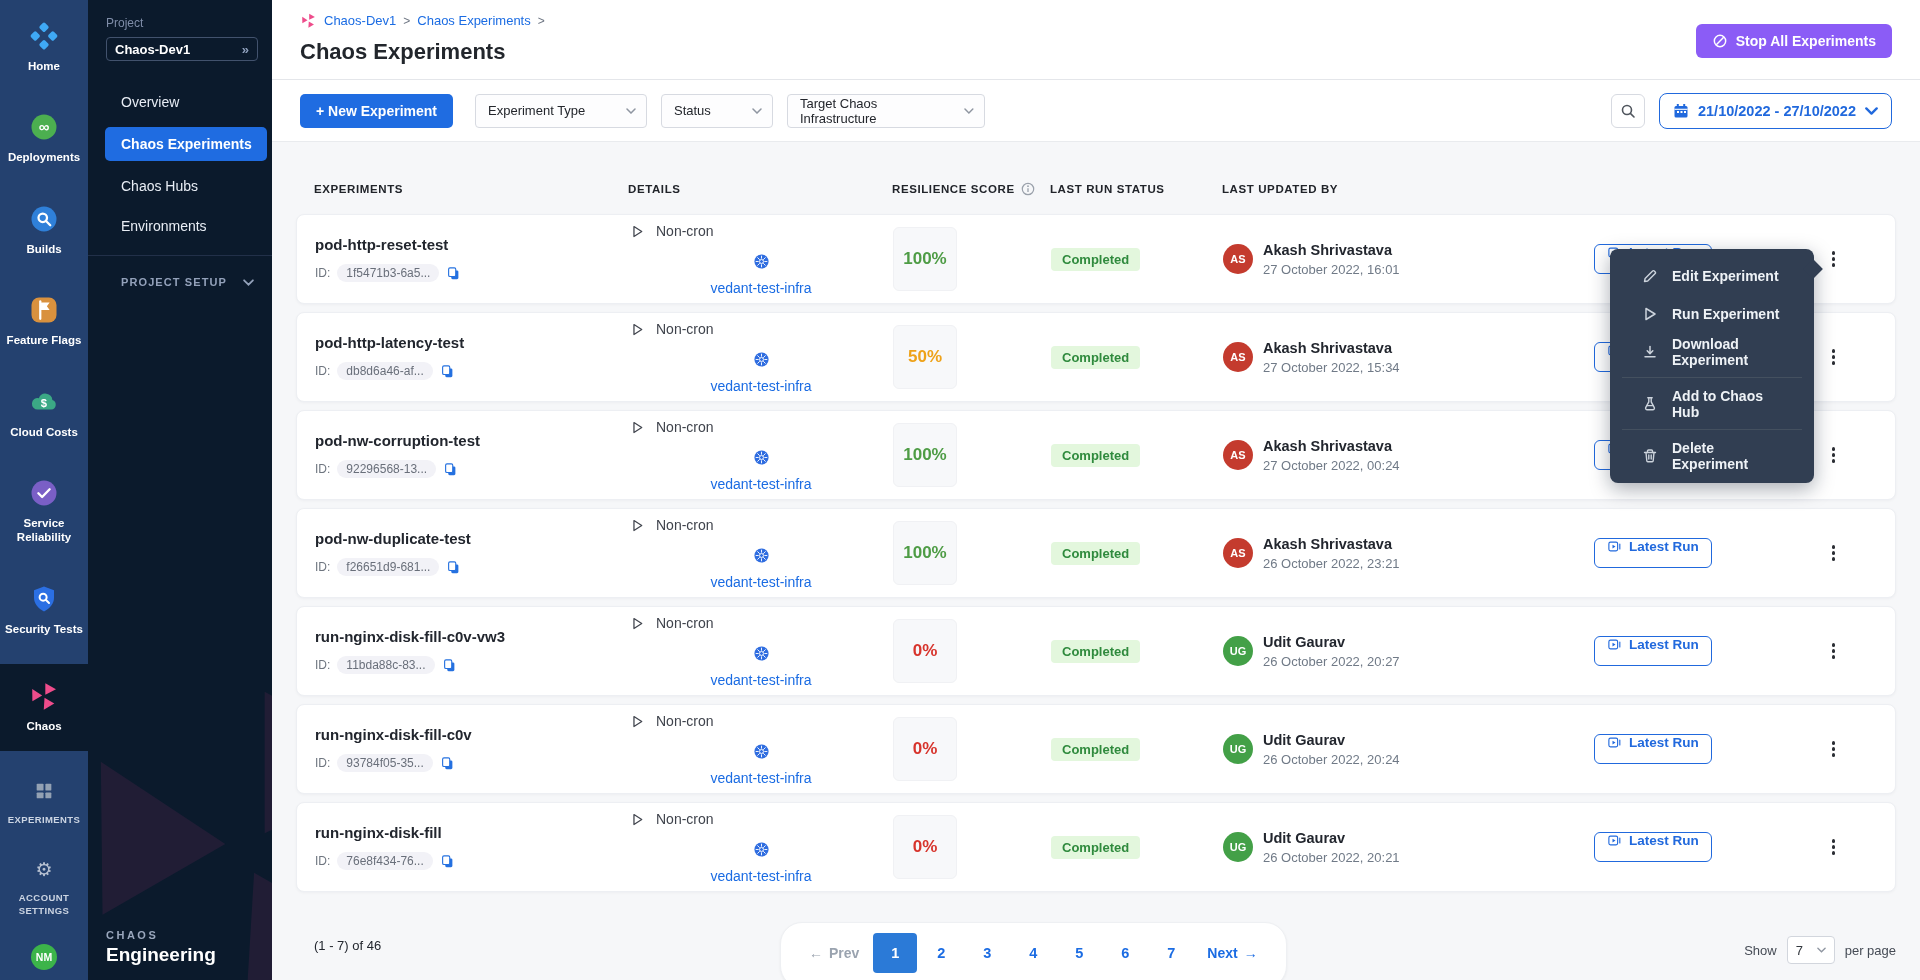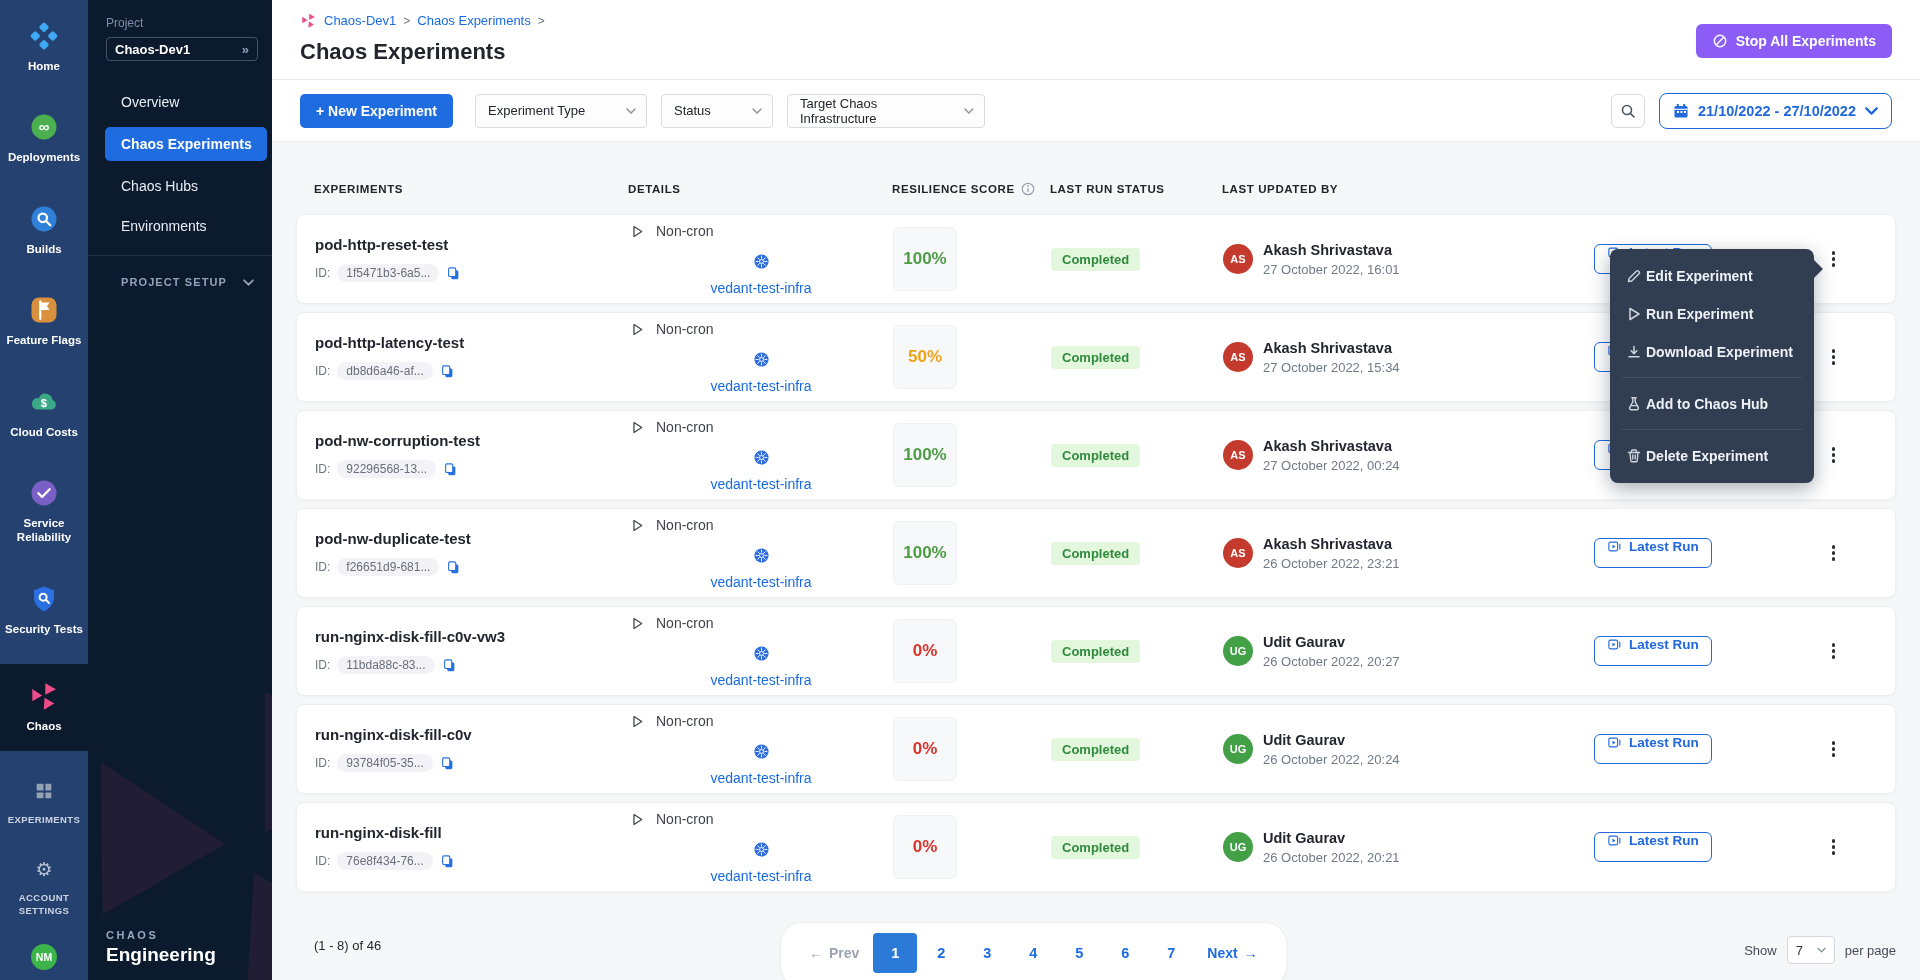--- a/index.html
+++ b/index.html
@@ -83,21 +83,21 @@
   .pg-prev { color:#9aa3af; font-size:14px; font-weight:600; padding:0 12px; cursor:pointer; display:flex; gap:6px; }
   .pg-next { color:#1b6ce3; font-size:14px; font-weight:600; padding:0 12px; cursor:pointer; display:flex; gap:6px; }
   .page-num { width:44px; height:40px; display:flex; align-items:center; justify-content:center; font-size:14.5px; font-weight:600; color:#1b6ce3; cursor:pointer; }
   .page-num.active { background:#2b7ad7; color:#fff; border-radius:4px; }
   .pg-right { position:absolute; right:0; top:14px; display:flex; align-items:center; gap:10px; font-size:13px; color:#454b55; }
   .pg-select { width:48px; height:28px; border:1px solid #d2d6dd; border-radius:4px; background:#fff; display:flex; align-items:center; justify-content:space-between; padding:0 8px; cursor:pointer; color:#33383f; }
 
   
   .ctx-menu { position:absolute; left:1610px; top:249px; width:204px; background:#313e52; border-radius:8px; padding:8px 0; z-index:50; box-shadow:0 6px 20px rgba(10,20,40,.35); }
   .ctx-arrow { position:absolute; right:-6px; top:13px; width:14px; height:14px; background:#313e52; transform:rotate(45deg); }
-  .ctx-item { height:38px; display:flex; align-items:center; gap:4px; padding:0 16px; color:#eef2f6; font-size:14px; font-weight:600; cursor:pointer; }
+  .ctx-item { height:38px; display:flex; align-items:center; gap:14px; padding:0 32px; color:#eef2f6; font-size:14px; font-weight:600; cursor:pointer; }
   .ctx-item svg { color:#ccd3dc; flex-shrink:0; }
   .ctx-item.disabled { color:#76818f; cursor:default; }
   .ctx-item.disabled svg { color:#76818f; }
   .ctx-divider { border:none; border-top:1px solid #44505f; margin:6px 12px 7px; }
 </style>
 </head>
 <body>
 
 <div class="app">
 
@@ -821,21 +821,21 @@
       <span class="kebab">
                 <i></i>
                 <i></i>
                 <i></i>
               </span>
     </div>
   </div>
 </div>
 
       <div class="pager">
-        <span class="pg-summary">(1 - 8) of 46</span>
+        <span class="pg-summary">(1 - 7) of 46</span>
         <div class="pg-pill">
           <span class="pg-prev">
             <span>←</span>
             <span>Prev</span>
           </span>
           <span class="page-num active">1</span>
           <span class="page-num">2</span>
           <span class="page-num">3</span>
           <span class="page-num">4</span>
           <span class="page-num">5</span>

